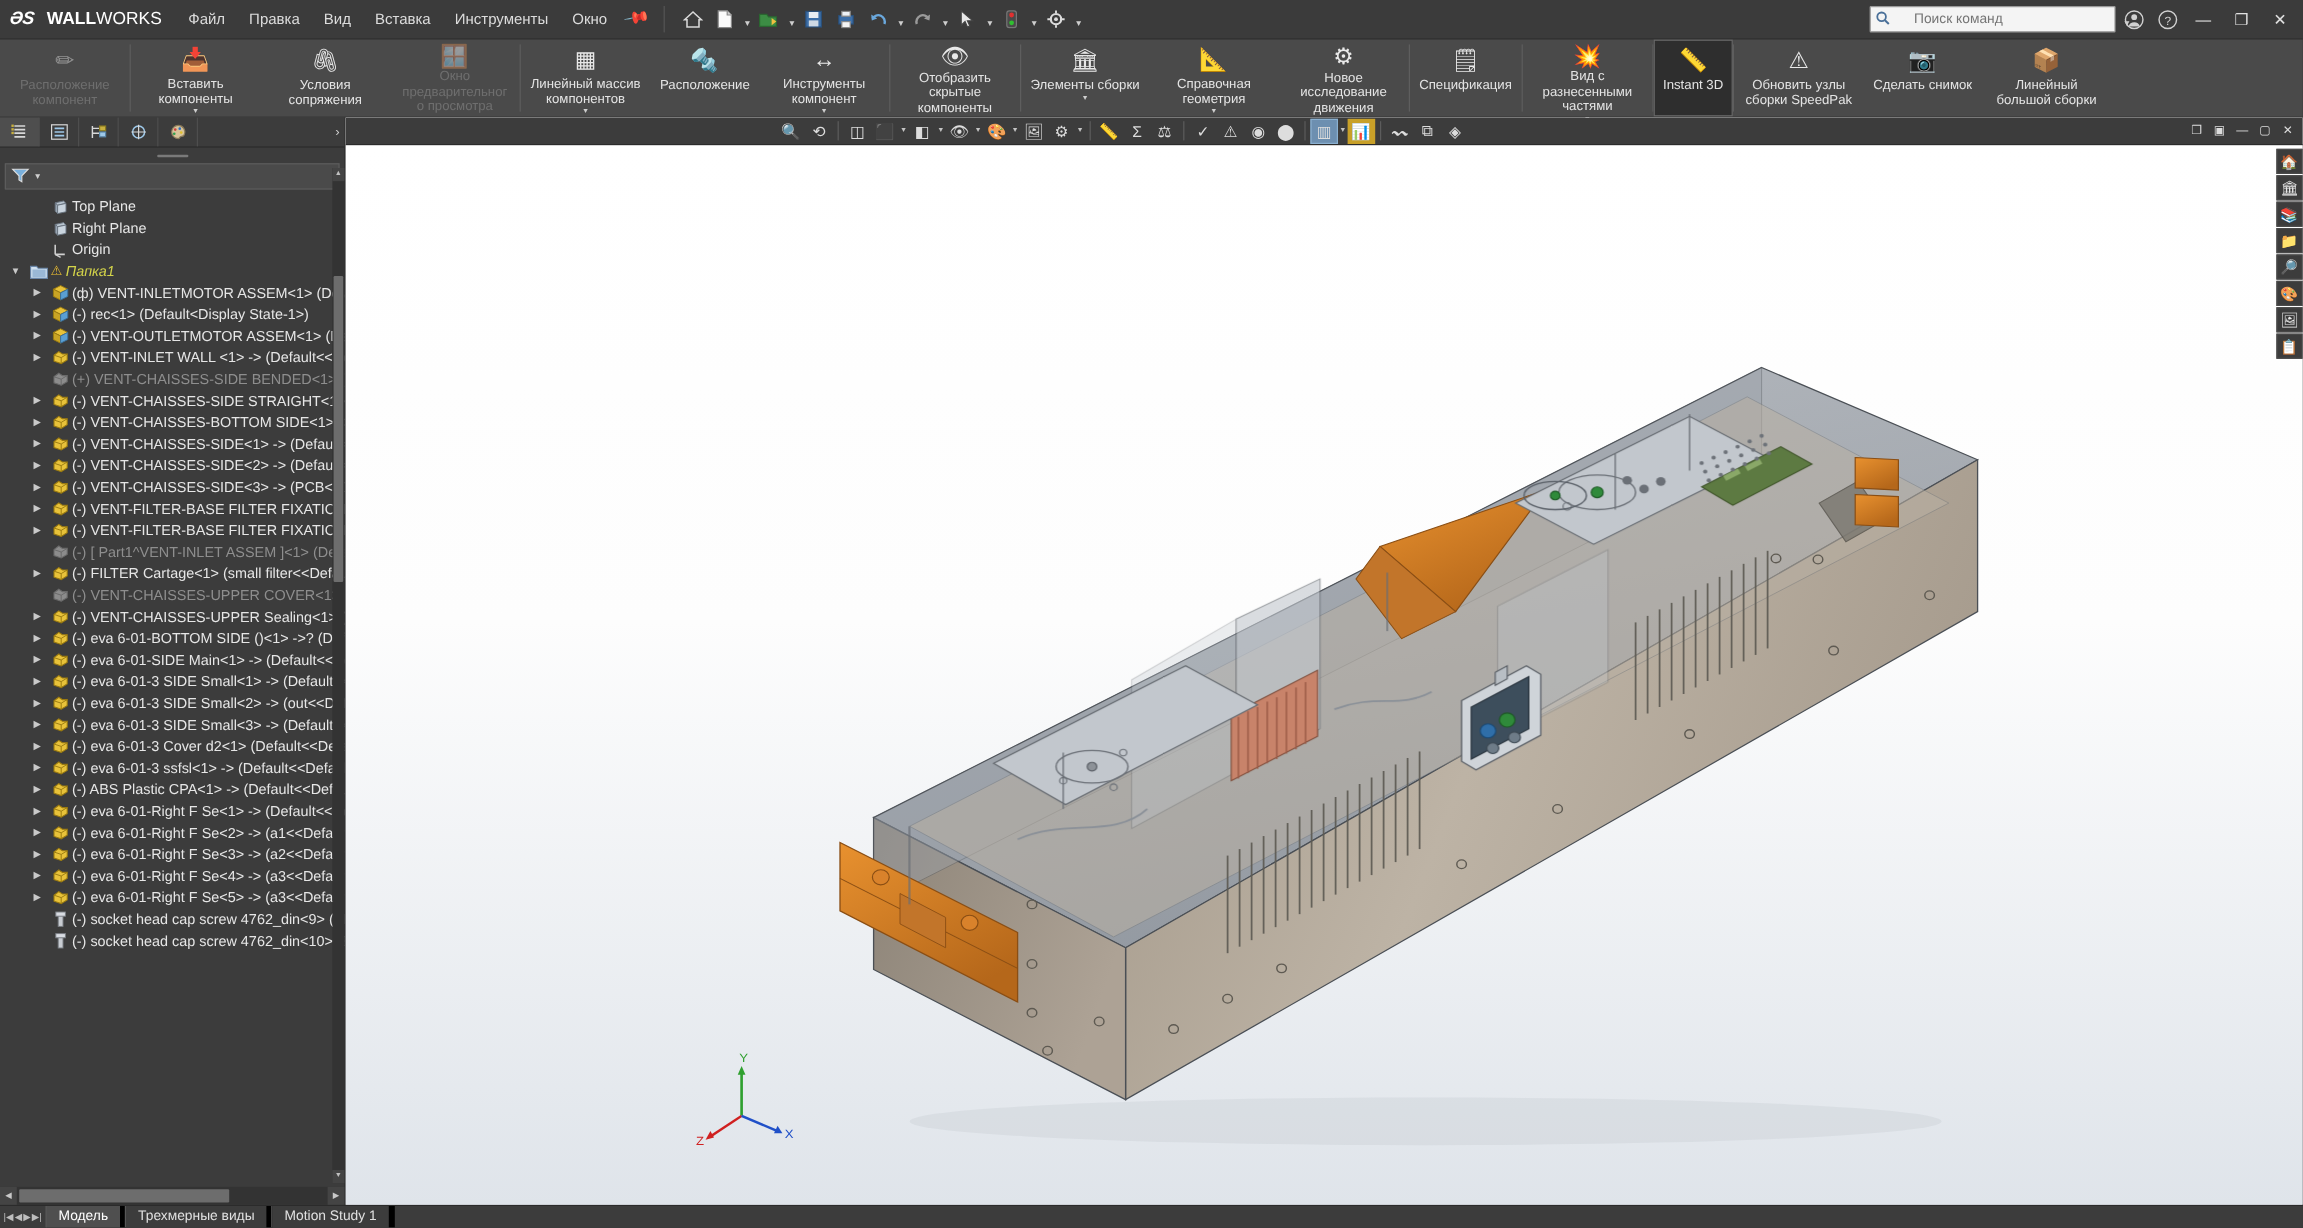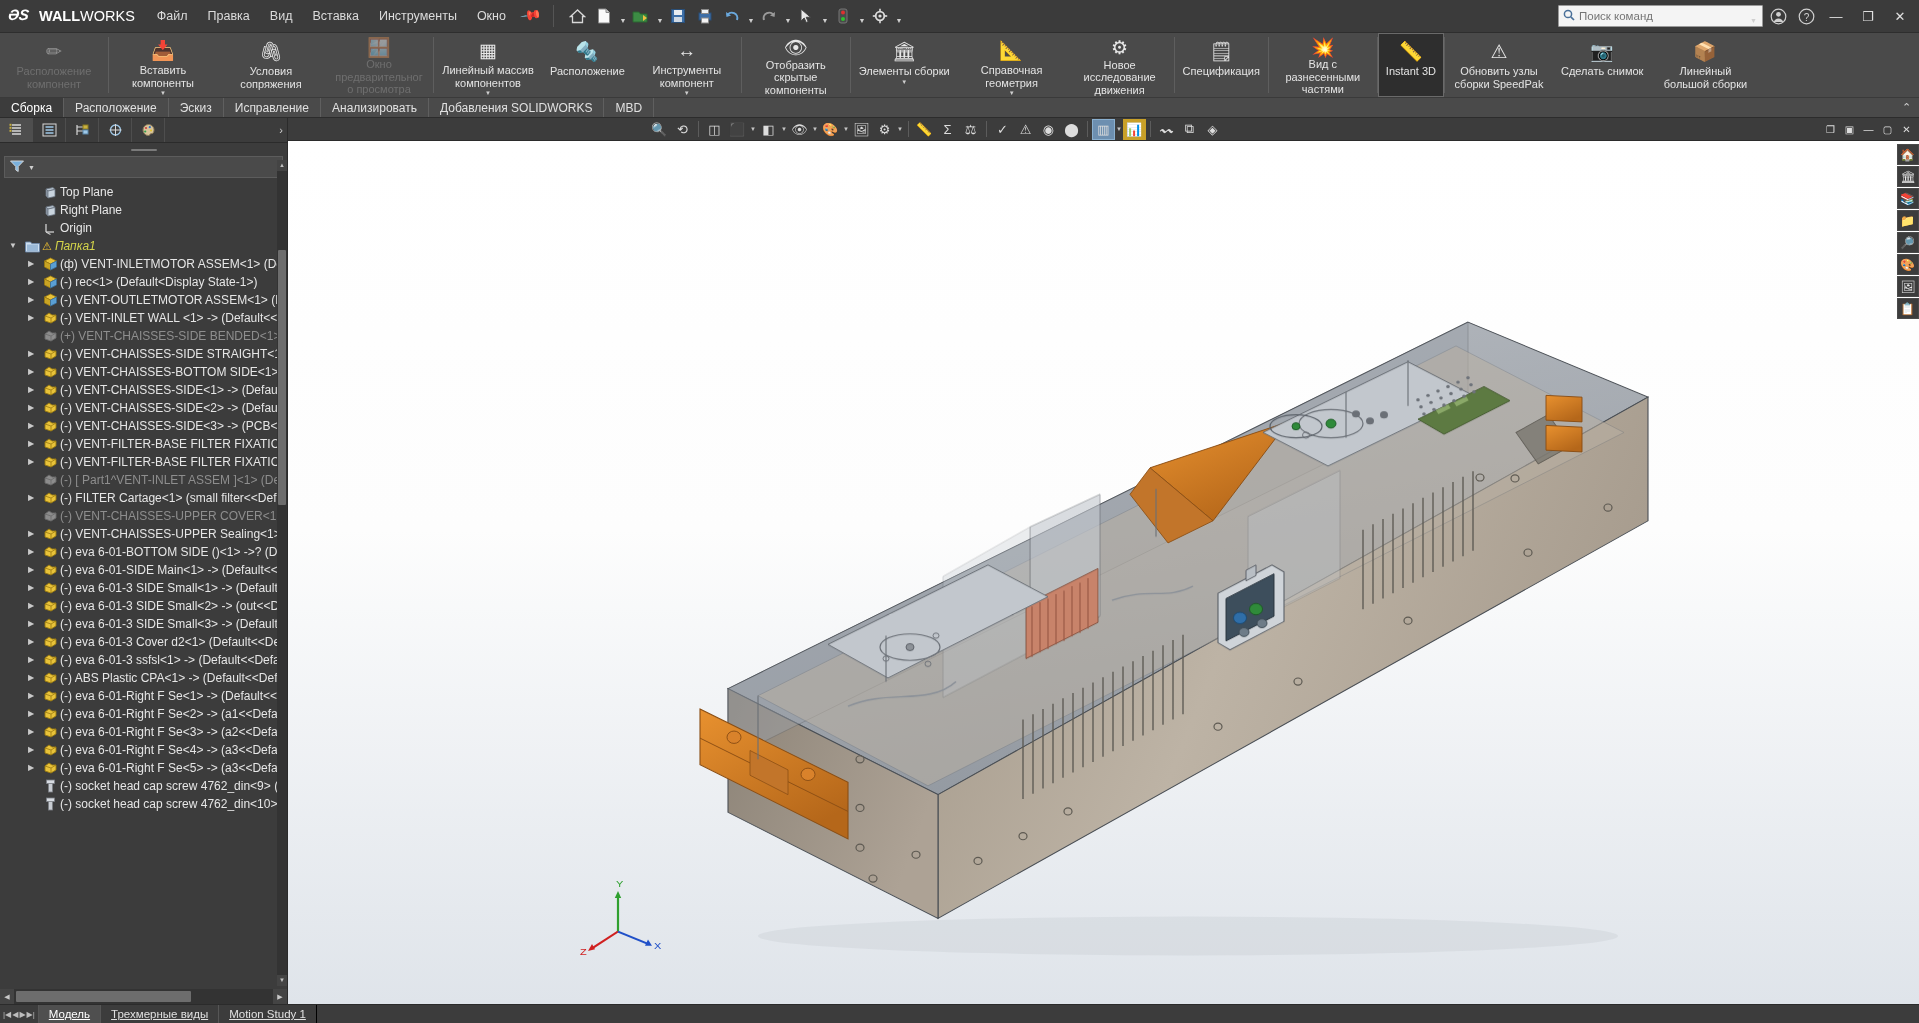--- a/index.html
+++ b/index.html
@@ -36,21 +36,21 @@
     font-size: 14px; cursor: default; position: relative;
   }
   .caret { font-size: 7px; color: #cfcfcf; width: 9px; display:flex; align-items:flex-end; justify-content:center; height:26px; padding-bottom:5px;}
   .doc-title {
     position: absolute; left: 0; right: 0; text-align: center; font-size: 12.5px;
     color: #ffffff; pointer-events: none;
   }
   .title-right { margin-left: auto; display: flex; align-items: center; gap: 2px; padding-right: 4px; }
   .searchbox {
     width: 205px; height: 22px; background: #f4f4f4; border: 1px solid #9a9a9a;
-    display: flex; align-items: center; padding: 0 4px; gap: 4px; border-radius: 1px;
+    display: flex; align-items: center; padding: 0 4px; gap: 20px; border-radius: 1px;
   }
   .searchbox input {
     border: none; outline: none; background: transparent; font-size: 11.5px; color: #4a4a4a;
     flex: 1; font-family: "Liberation Sans", sans-serif;
   }
   .searchbox .mag { color: #5a7fa8; font-size: 12px; }
   .win-btn { width: 30px; height: 26px; display:flex; align-items:center; justify-content:center; font-size: 13px; color:#e0e0e0;}
 
   
   .ribbon {
@@ -173,23 +173,22 @@
   }
 
   
   .bottombar {
     height: 19px; background: #3c3c3c; display: flex; align-items: stretch;
     flex: 0 0 19px; border-top: 1px solid #2b2b2b; font-size: 11.5px;
   }
   .bb-arrows { display: flex; align-items: center; padding: 0 3px; gap: 1px; color: #bdbdbd; font-size: 8px;}
   .bb-tab {
     padding: 0 10px; display: flex; align-items: center; color: #e0e0e0;
-    border-right: 1px solid #000000; border-left: 1px solid #565656; cursor: default;
+    border-right: 5px solid #000000; border-left: 1px solid #565656; cursor: default;
     margin-right: -1px;
-    text-decoration: underline;
   }
   .bb-tab.sel { background: #4f4f4f; color: #fff; }
   .bb-rest { flex: 1; }
 </style>
 </head>
 <body>
 
 <div class="app">
 
   <div class="titlebar">
@@ -400,33 +399,20 @@
       <div class="rb-item">
         <div class="rb-ico">📷</div>
         <div class="rb-lbl">Сделать снимок</div>
       </div>
       <div class="rb-item">
         <div class="rb-ico">📦</div>
         <div class="rb-lbl">Линейный большой сборки</div>
       </div>
     </div>
 
-  <div class="tabstrip" id="tabstrip">
-      <div class="tab sel">Сборка</div>
-      <div class="tab">Расположение</div>
-      <div class="tab">Эскиз</div>
-      <div class="tab">Исправление</div>
-      <div class="tab">Анализировать</div>
-      <div class="tab">Добавления SOLIDWORKS</div>
-      <div class="tab">MBD</div>
-      <div class="spacer"></div>
-      <div class="ts-right">
-        <span>⌃</span>
-      </div>
-    </div>
 
   <div class="mainrow">
 
     <div class="leftpanel">
       <div class="lp-tabs">
         <div class="lp-tab sel">
           <svg width="15" height="14" viewBox="0 0 15 14">
             <path d="M3 2 H12 M3 5 H12 M3 8 H12 M3 11 H12" stroke="#d8d8d8" stroke-width="1.4"></path>
             <rect x="0.5" y="0.8" width="2" height="2" fill="#c8b040"></rect>
             <rect x="0.5" y="3.8" width="2" height="2" fill="#c8b040"></rect>

